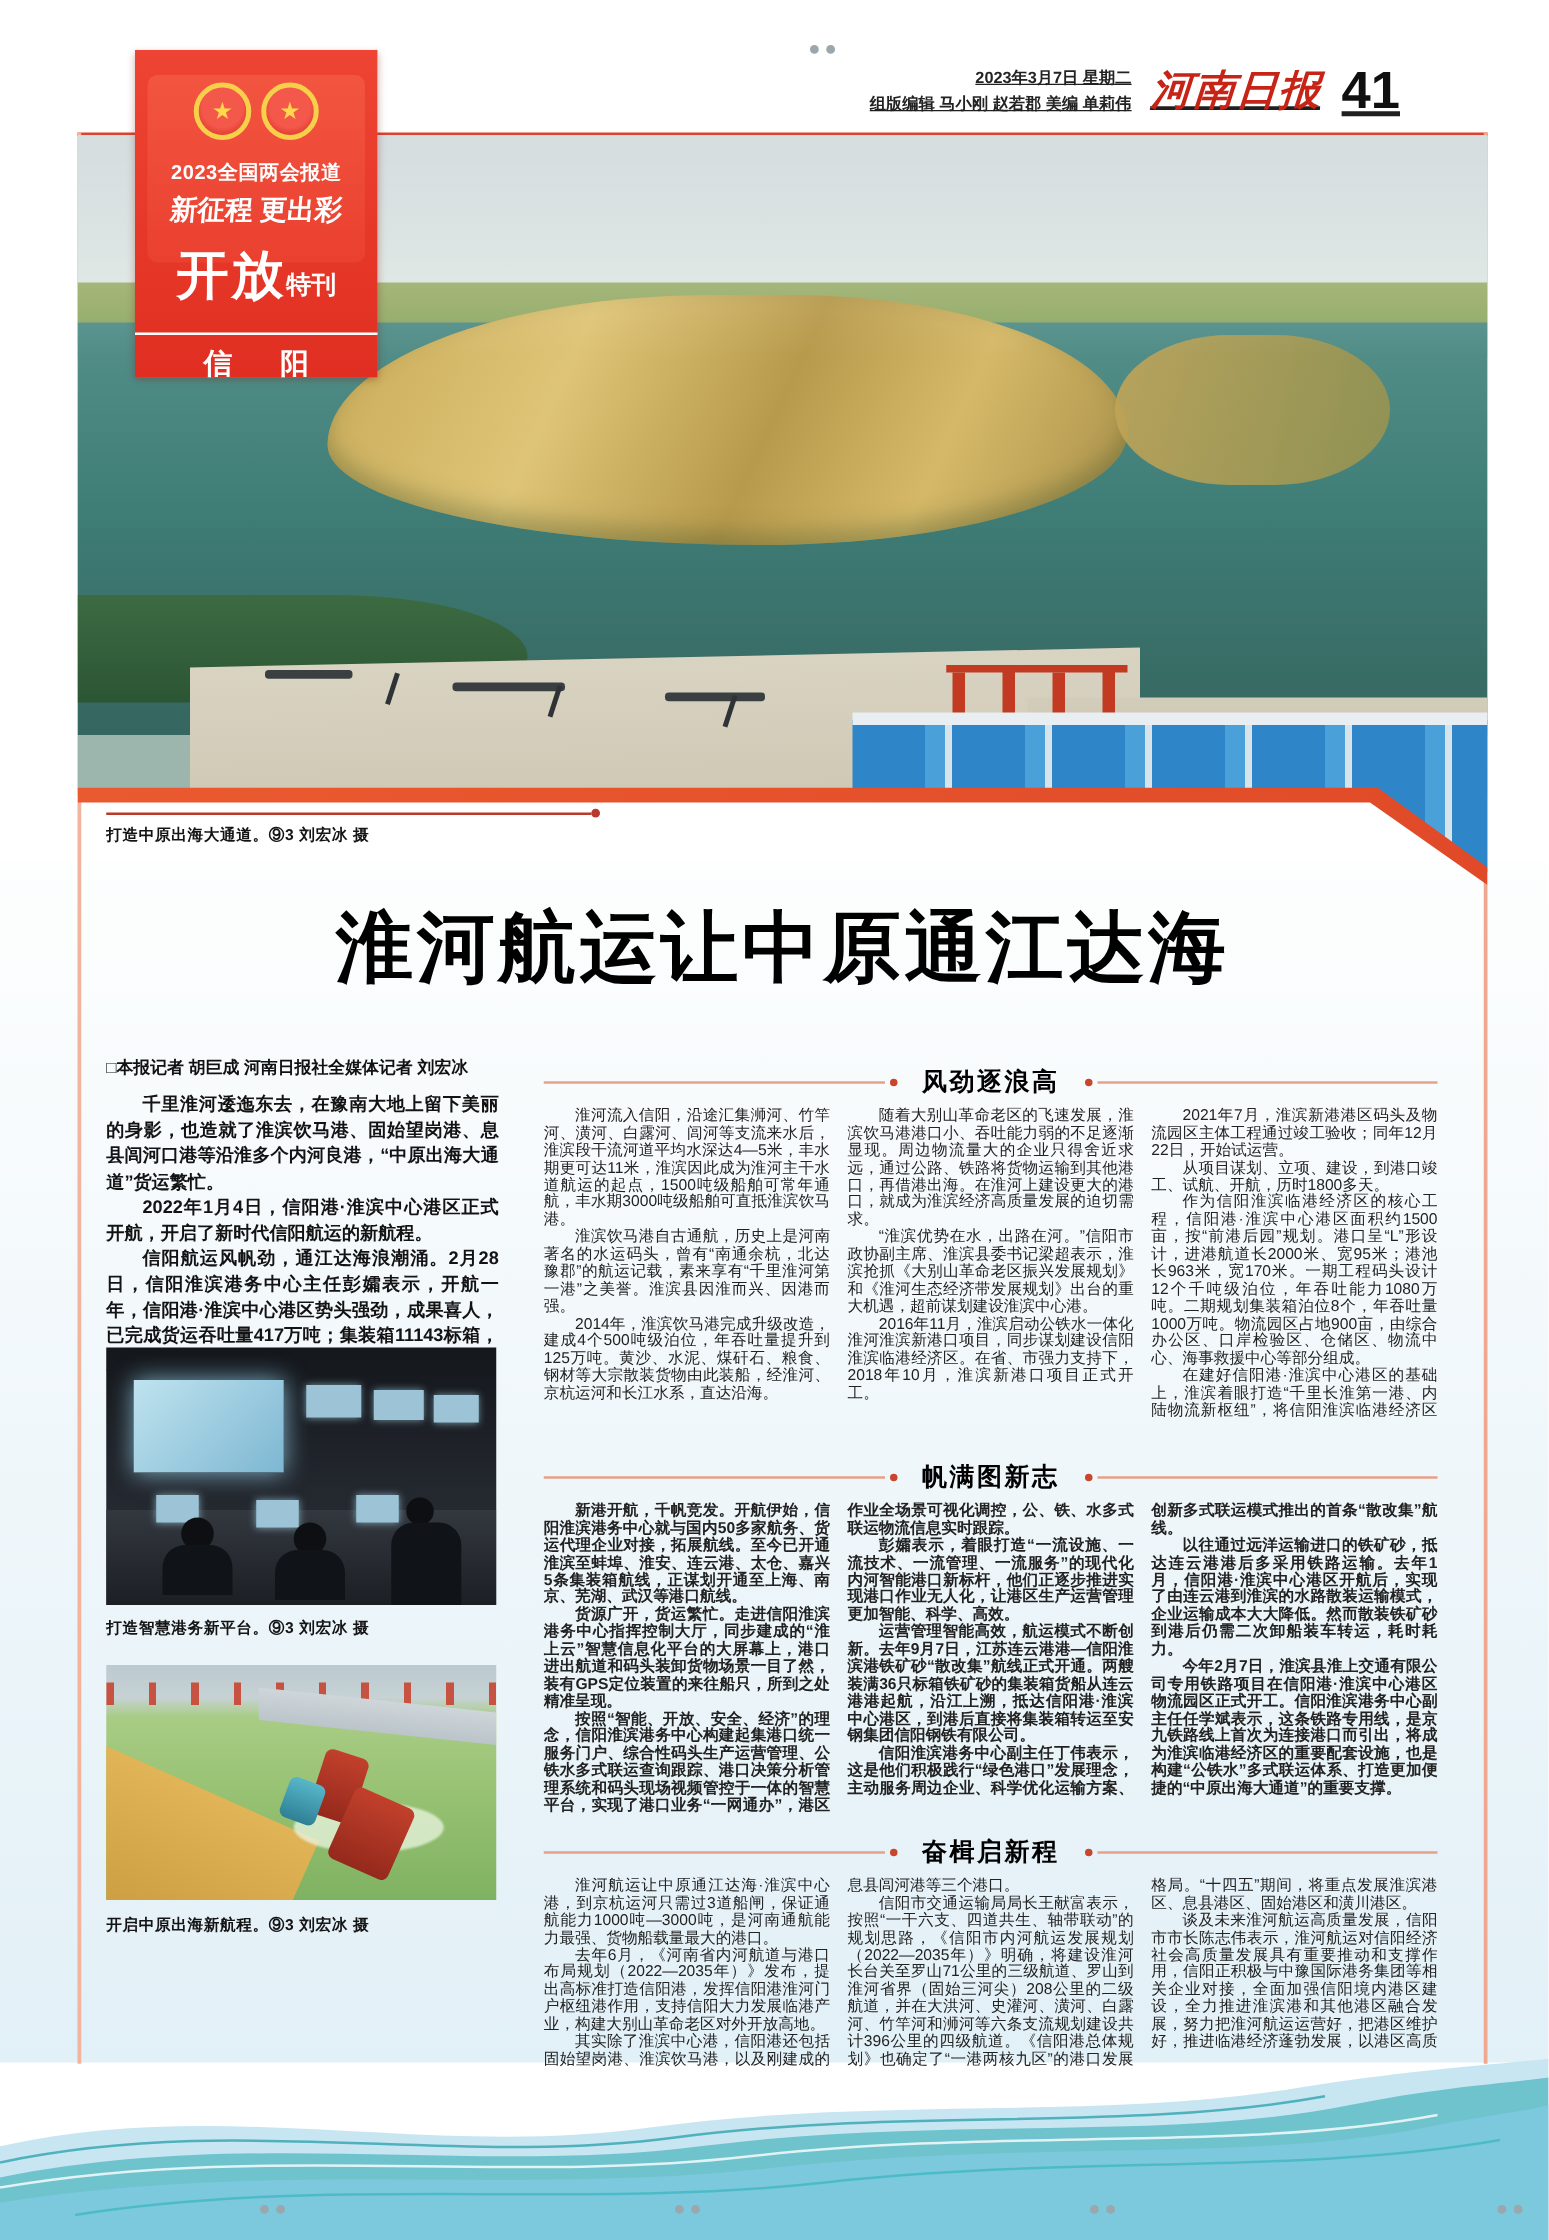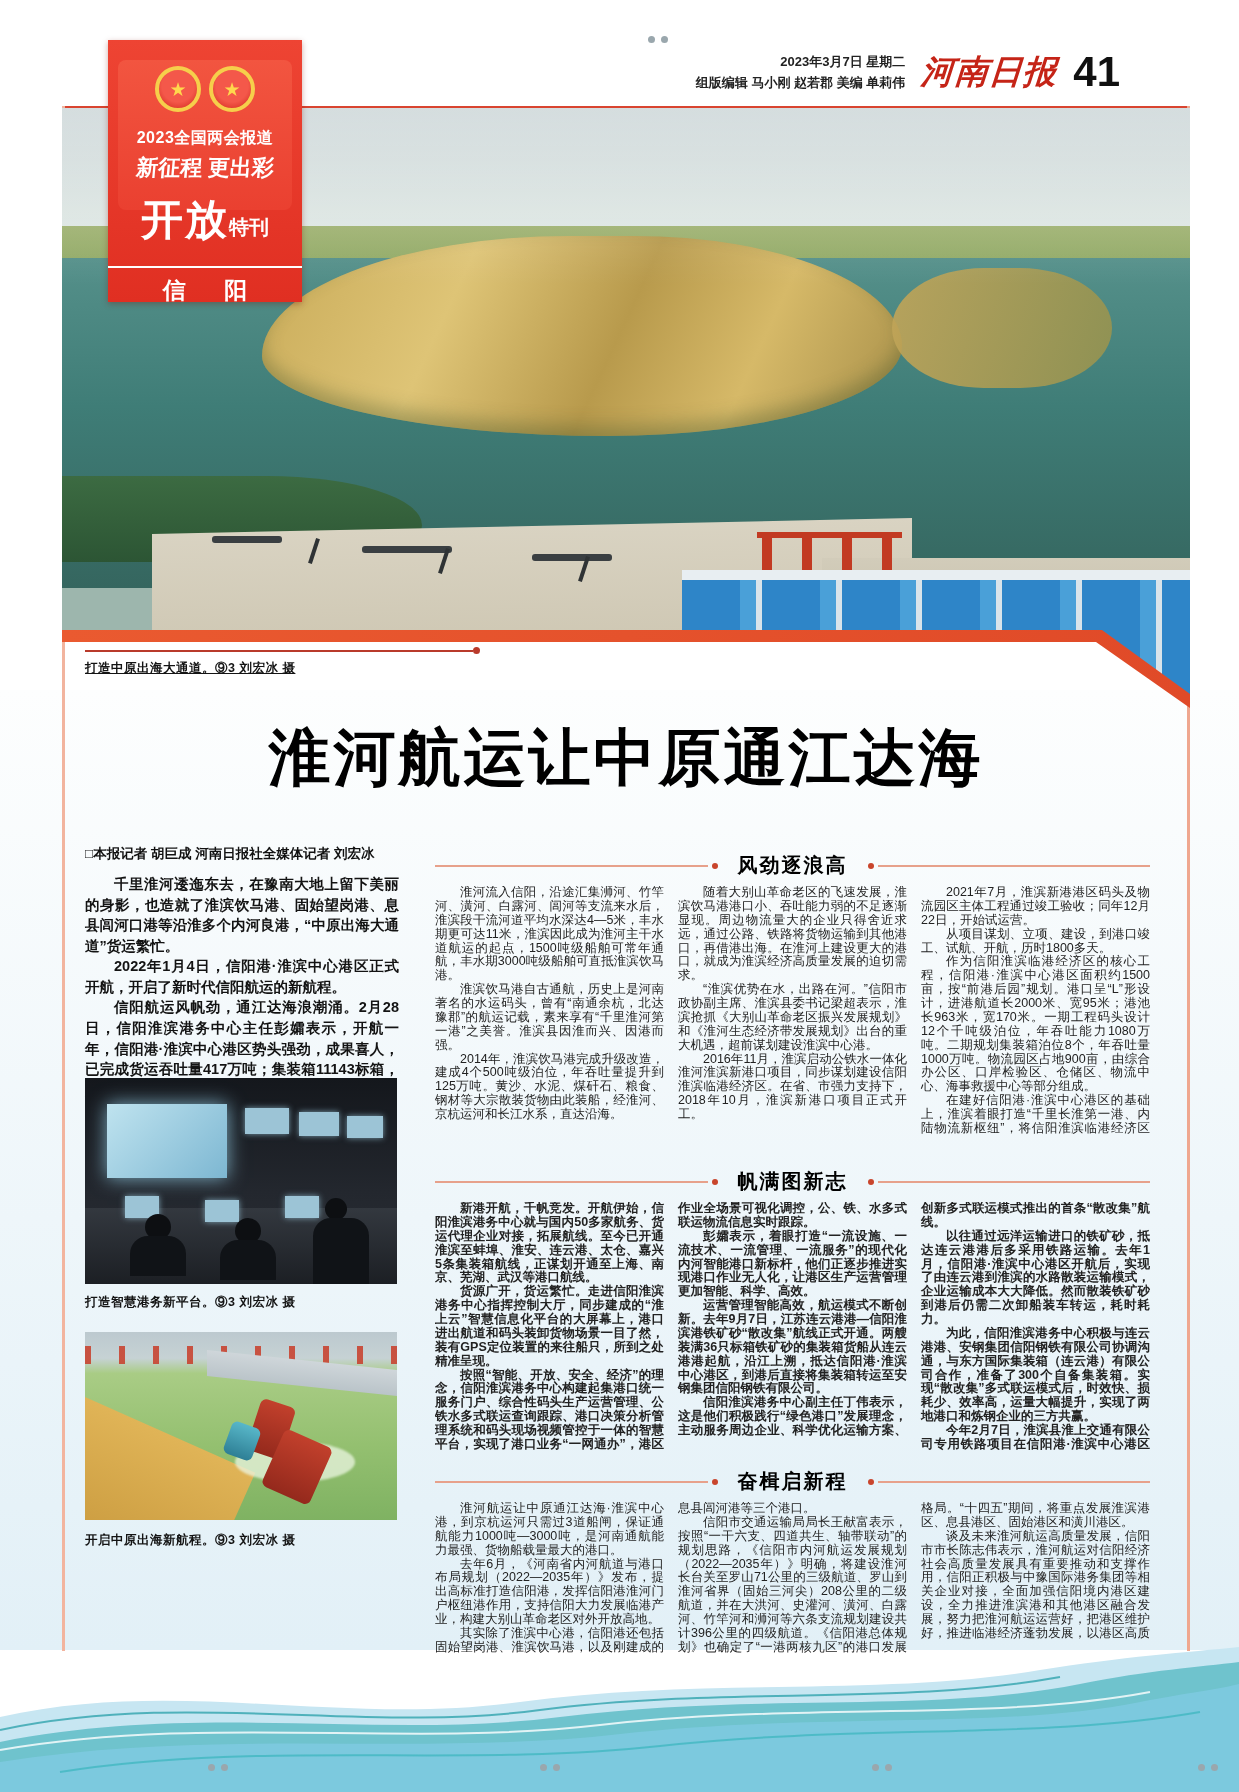--- a/index.html
+++ b/index.html
@@ -7,21 +7,21 @@
         font-family:"Liberation Sans",sans-serif;color:#1f1f1f;}
   
   .tint{position:absolute;left:0;top:690px;width:1239px;height:960px;
         background:linear-gradient(180deg,#fdfefe 0%,#eef6fa 55%,#e2f0f7 100%);}
   .rule-top{position:absolute;left:62px;top:106px;width:1128px;height:3px;background:#d94430;}
   .rule-left{position:absolute;left:62px;top:106px;width:3px;height:1545px;background:#f2b49e;}
   .rule-right{position:absolute;left:1187px;top:106px;width:3px;height:1545px;background:#efa78f;}
   .dotpair{position:absolute;display:flex;gap:6px;}
   .dotpair i{width:7px;height:7px;border-radius:50%;background:#9aa7ad;display:block;}
   
-  .mast{position:absolute;left:640px;top:48px;width:480px;display:flex;align-items:center;justify-content:flex-end;gap:16px;}
+  .mast{position:absolute;left:640px;top:48px;width:480px;display:flex;align-items:center;justify-content:flex-end;gap:16px;text-decoration:underline;}
   .mast-dates{text-align:right;font-size:13px;font-weight:700;color:#222;line-height:1.65;}
   .mast-logo{font-family:"Liberation Serif",serif;font-style:italic;font-weight:900;font-size:33px;
              color:#c52417;transform:skewX(-4deg);letter-spacing:1px;white-space:nowrap;}
   .mast-page{font-size:42px;font-weight:700;color:#101010;font-family:"Liberation Sans",sans-serif;}
   
   .banner{position:absolute;left:108px;top:40px;width:194px;height:262px;z-index:5;
           background:linear-gradient(180deg,#ee4433,#e02f22);box-shadow:0 2px 6px rgba(120,20,10,.35);}
   .banner-inner{position:absolute;left:10px;top:20px;width:174px;height:150px;border-radius:8px;
           background:linear-gradient(180deg,#f25540,#ea4030);}
   .emblems{position:absolute;left:0;top:26px;width:194px;display:flex;justify-content:center;gap:8px;}
@@ -61,21 +61,21 @@
   .h-sheds{left:620px;top:468px;width:510px;height:124px;
         background:repeating-linear-gradient(90deg,#2e85c8 0 58px,#4aa0d8 58px 74px,#d9e4ea 74px 80px);}
   .h-shedroof{left:620px;top:462px;width:510px;height:10px;background:#e8eef2;}
   .h-fog{left:0;top:0;width:100%;height:100%;background:linear-gradient(180deg,rgba(255,255,255,.25),rgba(255,255,255,0) 30%);}
   .band{position:absolute;left:62px;top:628px;width:1128px;height:84px;z-index:4;
         clip-path:polygon(0 2px,1040px 2px,1128px 66px,1128px 80px,1034px 14px,0 14px);
         background:linear-gradient(90deg,#ea5a30,#e04a28);}
   .cap-rule{position:absolute;left:85px;top:650px;width:388px;height:2px;background:#b93a2b;}
   .cap-dot{position:absolute;left:473px;top:647px;width:7px;height:7px;border-radius:50%;background:#b93a2b;}
   .caption{font-size:12.5px;font-weight:700;color:#141414;letter-spacing:.5px;}
-  .hero-cap{position:absolute;left:85px;top:660px;text-decoration:underline;}
+  .hero-cap{position:absolute;left:85px;top:660px;}
   
   .headline{position:absolute;left:62px;top:716px;width:1128px;text-align:center;
         font-family:"Liberation Serif",serif;font-weight:900;font-size:62px;color:#000;letter-spacing:3px;}
   .byline{position:absolute;left:85px;top:845px;font-size:13.5px;font-weight:700;color:#111;}
   .intro{position:absolute;left:85px;top:874px;width:314px;font-size:14.5px;font-weight:700;
         line-height:1.42;color:#131313;text-align:justify;}
   .intro p,.sec-body p{margin:0;text-indent:2em;}
   
   .photo1{position:absolute;left:85px;top:1078px;width:312px;height:206px;overflow:hidden;
         background:linear-gradient(180deg,#14171c 0%,#23272e 55%,#2b2f36 100%);}
@@ -240,21 +240,20 @@
       <div class="line"></div>
   </div>
   <div class="sec-body" id="sec2b">
       <p>新港开航，千帆竞发。开航伊始，信阳淮滨港务中心就与国内50多家航务、货运代理企业对接，拓展航线。至今已开通淮滨至蚌埠、淮安、连云港、太仓、嘉兴5条集装箱航线，正谋划开通至上海、南京、芜湖、武汉等港口航线。</p>
       <p>货源广开，货运繁忙。走进信阳淮滨港务中心指挥控制大厅，同步建成的“淮上云”智慧信息化平台的大屏幕上，港口进出航道和码头装卸货物场景一目了然，装有GPS定位装置的来往船只，所到之处精准呈现。</p>
       <p>按照“智能、开放、安全、经济”的理念，信阳淮滨港务中心构建起集港口统一服务门户、综合性码头生产运营管理、公铁水多式联运查询跟踪、港口决策分析管理系统和码头现场视频管控于一体的智慧平台，实现了港口业务“一网通办”，港区作业全场景可视化调控，公、铁、水多式联运物流信息实时跟踪。</p>
       <p>彭孀表示，着眼打造“一流设施、一流技术、一流管理、一流服务”的现代化内河智能港口新标杆，他们正逐步推进实现港口作业无人化，让港区生产运营管理更加智能、科学、高效。</p>
       <p>运营管理智能高效，航运模式不断创新。去年9月7日，江苏连云港港—信阳淮滨港铁矿砂“散改集”航线正式开通。两艘装满36只标箱铁矿砂的集装箱货船从连云港港起航，沿江上溯，抵达信阳港·淮滨中心港区，到港后直接将集装箱转运至安钢集团信阳钢铁有限公司。</p>
       <p>信阳淮滨港务中心副主任丁伟表示，这是他们积极践行“绿色港口”发展理念，主动服务周边企业、科学优化运输方案、创新多式联运模式推出的首条“散改集”航线。</p>
       <p>以往通过远洋运输进口的铁矿砂，抵达连云港港后多采用铁路运输。去年1月，信阳港·淮滨中心港区开航后，实现了由连云港到淮滨的水路散装运输模式，企业运输成本大大降低。然而散装铁矿砂到港后仍需二次卸船装车转运，耗时耗力。</p>
-      <p>为此，信阳淮滨港务中心积极与连云港港、安钢集团信阳钢铁有限公司协调沟通，与东方国际集装箱（连云港）有限公司合作，准备了300个自备集装箱。实现“散改集”多式联运模式后，时效快、损耗少、效率高，运量大幅提升，实现了两地港口和炼钢企业的三方共赢。</p>
       <p>今年2月7日，淮滨县淮上交通有限公司专用铁路项目在信阳港·淮滨中心港区物流园区正式开工。信阳淮滨港务中心副主任任学斌表示，这条铁路专用线，是京九铁路线上首次为连接港口而引出，将成为淮滨临港经济区的重要配套设施，也是构建“公铁水”多式联运体系、打造更加便捷的“中原出海大通道”的重要支撑。</p>
     </div>
 
   <div class="sec-head" id="sec3h">
     <div class="line"></div>
       <div class="dot"></div>
     <div class="t">奋楫启新程</div>
     <div class="dot"></div>
       <div class="line"></div>
   </div>

